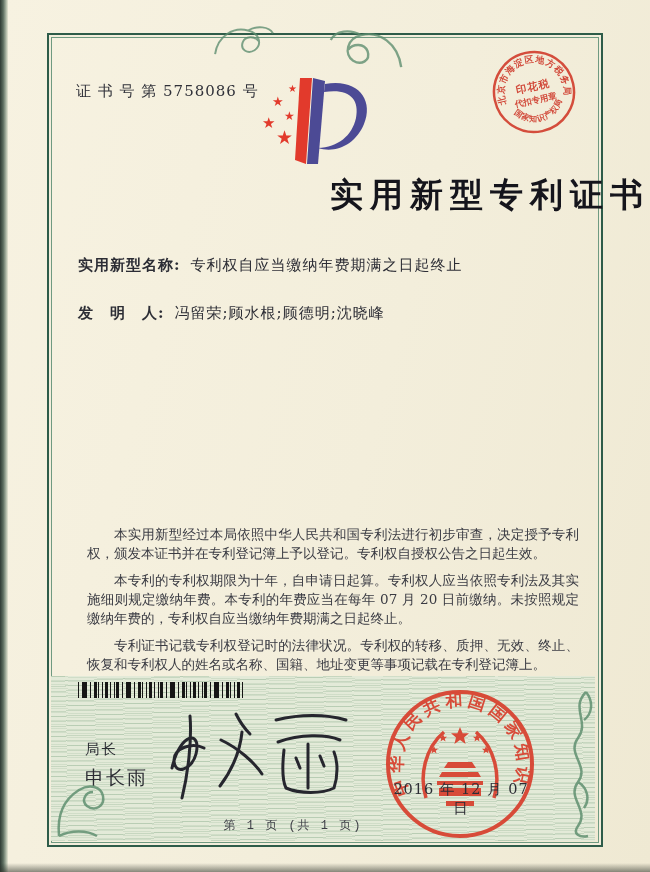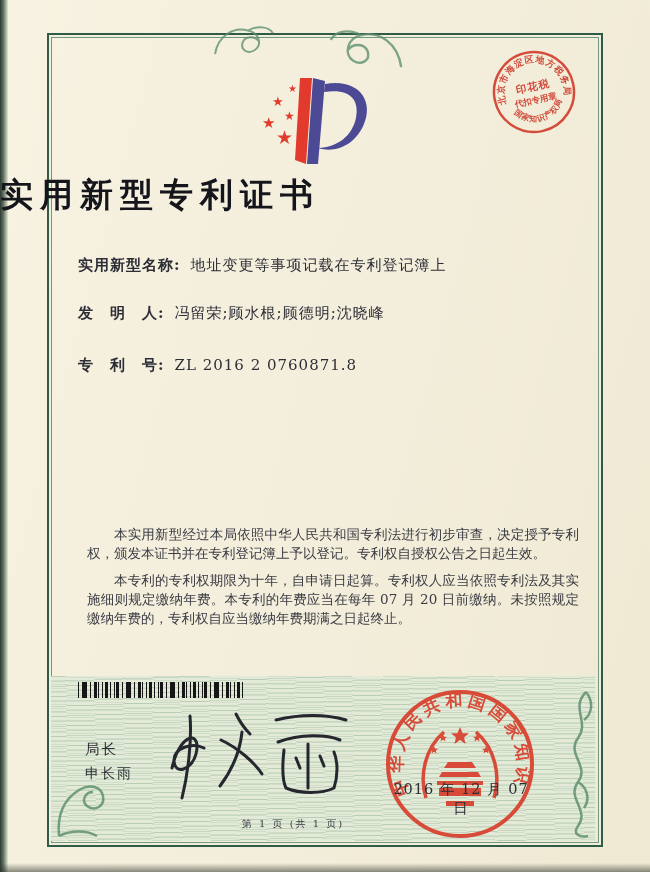--- a/index.html
+++ b/index.html
@@ -14,46 +14,46 @@
     background:linear-gradient(0deg,rgba(45,50,42,.55),rgba(45,50,42,0)); }
   .frame { position:absolute; left:47px; top:33px; width:552px; height:810px;
     border:2px solid #2e5c49;
     box-shadow: inset 0 0 0 2px #f3eedc, inset 0 0 0 3px #6f9a81; }
   .band { position:absolute; left:51px; top:676px; width:544px; height:165px;
     background-color:#e3ead8;
     background-image:
       repeating-linear-gradient(178deg, rgba(124,164,128,.28) 0 1px, rgba(124,164,128,0) 1px 5px),
       repeating-linear-gradient(2deg, rgba(124,164,128,.18) 0 1px, rgba(124,164,128,0) 1px 4px); }
   .cert-no { position:absolute; left:76px; top:82px; font-size:15px; letter-spacing:1px; color:#2f3038; }
-  .title { position:absolute; left:0; width:650px; top:173px; text-align:left;
+  .title { position:absolute; left:0; width:650px; top:173px; text-align:right;
     font-size:33px; font-weight:700; letter-spacing:7px; color:#15151c; }
   .fieldrow { position:absolute; left:78px; font-size:15px; color:#2c2d35; white-space:nowrap; }
   .fieldrow .lbl { font-weight:700; letter-spacing:1px;margin-top:20px; }
   .fieldrow .val { margin-left:10px; letter-spacing:1px; }
   .f0{top:256px}.f1{top:304px}.f2{top:356px}.f3{top:400px}.f4{top:449px}.f5{top:493px}
   .paras { position:absolute; left:79px; top:517px; width:508px; font-size:13.5px;
     line-height:19px; color:#3a3b43; text-align:justify; }
   .paras p { margin:8px; text-indent:2em; }
   .barcode { position:absolute; left:78px; top:682px; width:166px; height:16px;
     background-image:
       repeating-linear-gradient(90deg,#161616 0 1.5px, transparent 1.5px 4px),
       repeating-linear-gradient(90deg,transparent 0 5px, #161616 5px 7.5px, transparent 7.5px 11px); }
   .sig-title { position:absolute; left:85px; top:740px; font-size:14.5px; color:#2b2c33;
     font-family:Liberation Mono, monospace; letter-spacing:2px; }
-  .sig-name { position:absolute; left:85px; top:765px; font-size:14px; color:#2b2c33;
+  .sig-name { position:absolute; left:85px; top:765px; font-size:19px; color:#2b2c33;
     font-family:"DejaVu Sans","Liberation Sans",sans-serif; letter-spacing:2px; }
   .signature-svg { position:absolute; left:150px; top:710px; width:200px; height:92px; }
   .logo { position:absolute; left:248px; top:72px; width:134px; height:98px; }
   .stamp-tax { position:absolute; left:492px; top:50px; width:84px; height:84px;
     transform:rotate(-12deg); opacity:.92; }
   .seal { position:absolute; left:382px; top:686px; width:156px; height:156px; opacity:.93; }
   .seal-date { position:absolute; left:386px; top:780px; width:150px; text-align:center;
     font-size:14.5px; color:#2c2d35; letter-spacing:1px; z-index:5; }
   .footer { position:absolute; left:47px; width:492px; top:817px; text-align:center;
-    font-size:10px; color:#3c3d45; letter-spacing:2px; }
+    font-size:12px; color:#3c3d45; letter-spacing:2px;font-family:Liberation Mono, monospace; }
   .orn { position:absolute; }
   .orn-top1 { left:208px; top:20px; width:72px; height:46px; }
   .orn-top2 { left:318px; top:24px; width:96px; height:56px; }
   .orn-bl { left:53px; top:772px; width:60px; height:68px; }
   .orn-br { left:556px; top:688px; width:46px; height:152px; }
 </style>
 </head>
 <body>
 
 <div class="page">
@@ -63,20 +63,21 @@
   <div class="frame"></div>
   <div class="band"></div>
 
   <svg class="orn orn-top1" viewBox="0 0 100 70">
     <path d="M6 52 C10 24 34 10 56 16 C74 20 78 38 66 46 C56 52 44 46 48 34 C52 24 66 24 72 32 M56 16 C70 8 88 10 94 20" stroke="#5f8f70" stroke-width="3" fill="none" opacity=".8"></path>
   </svg>
   <svg class="orn orn-top2" viewBox="0 0 100 70">
     <path d="M94 54 C90 24 66 8 44 14 C26 18 22 38 34 46 C44 52 56 46 52 34 C48 24 34 24 28 32 M44 14 C30 6 12 8 6 20" stroke="#5f8f70" stroke-width="3" fill="none" opacity=".8"></path>
   </svg>
 
+  <div class="cert-no">证 书 号 第 5758086 号</div>
 
   <svg class="logo" viewBox="0 0 134 98">
     <polygon points="52,6 64,6 58,92 47,88" fill="#e23a2c"></polygon>
     <polygon points="65,6 77,9 70,92 59,92" fill="#4c4a95"></polygon>
     <path d="M77 12 C110 6 126 28 116 52 C108 72 88 82 70 76 C90 75 104 64 108 46 C112 26 100 16 76 20 Z" fill="#4c4a95"></path>
     <text x="40" y="20" font-size="10" fill="#e23a2c">★</text>
     <text x="24" y="34" font-size="13" fill="#e23a2c">★</text>
     <text x="36" y="48" font-size="12" fill="#e23a2c">★</text>
     <text x="14" y="56" font-size="15" fill="#e23a2c">★</text>
     <text x="28" y="72" font-size="19" fill="#e23a2c">★</text>
@@ -94,32 +95,30 @@
     <text font-size="8" font-weight="700" fill="#cf3d2e" letter-spacing="0.5">
       <textPath href="#taxBottom" startOffset="2">国家知识产权局</textPath>
     </text>
     <text x="42" y="40" text-anchor="middle" font-size="10.5" font-weight="700" fill="#cf3d2e" letter-spacing="1">印花税</text>
     <text x="42" y="53" text-anchor="middle" font-size="8.5" font-weight="700" fill="#cf3d2e">代扣专用章</text>
   </svg>
 
   <div class="title">实用新型专利证书</div>
 
   <div class="fieldrow f0">
-    <span class="lbl">实用新型名称:</span><span class="val">地址变更等事项记载在专利登记簿上</span>
+    <span class="lbl">实用新型名称:</span><span class="val">专利权自应当缴纳年费期满之日起终止</span>
   </div>
   <div class="fieldrow f1">
     <span class="lbl">发　明　人:</span><span class="val">冯留荣;顾水根;顾德明;沈晓峰</span>
-  </div>
-  <div class="fieldrow f2">
-    <span class="lbl">专　利　号:</span><span class="val">ZL 2016 2 0760871.8</span>
   </div>
 
   <div class="paras">
     <p>本实用新型经过本局依照中华人民共和国专利法进行初步审查，决定授予专利权，颁发本证书并在专利登记簿上予以登记。专利权自授权公告之日起生效。</p>
     <p>本专利的专利权期限为十年，自申请日起算。专利权人应当依照专利法及其实施细则规定缴纳年费。本专利的年费应当在每年 07 月 20 日前缴纳。未按照规定缴纳年费的，专利权自应当缴纳年费期满之日起终止。</p>
+    <p>专利证书记载专利权登记时的法律状况。专利权的转移、质押、无效、终止、恢复和专利权人的姓名或名称、国籍、地址变更等事项记载在专利登记簿上。</p>
   </div>
 
   <div class="barcode"></div>
 
   <div class="sig-title">局长</div>
   <div class="sig-name">申长雨</div>
 
   <svg class="signature-svg" viewBox="0 0 200 92">
     <g stroke="#26262e" stroke-width="3" stroke-linecap="round" fill="none">
       <path d="M22 58 C30 22 52 20 46 44 C42 60 24 66 24 50 C24 38 42 32 54 38"></path>

